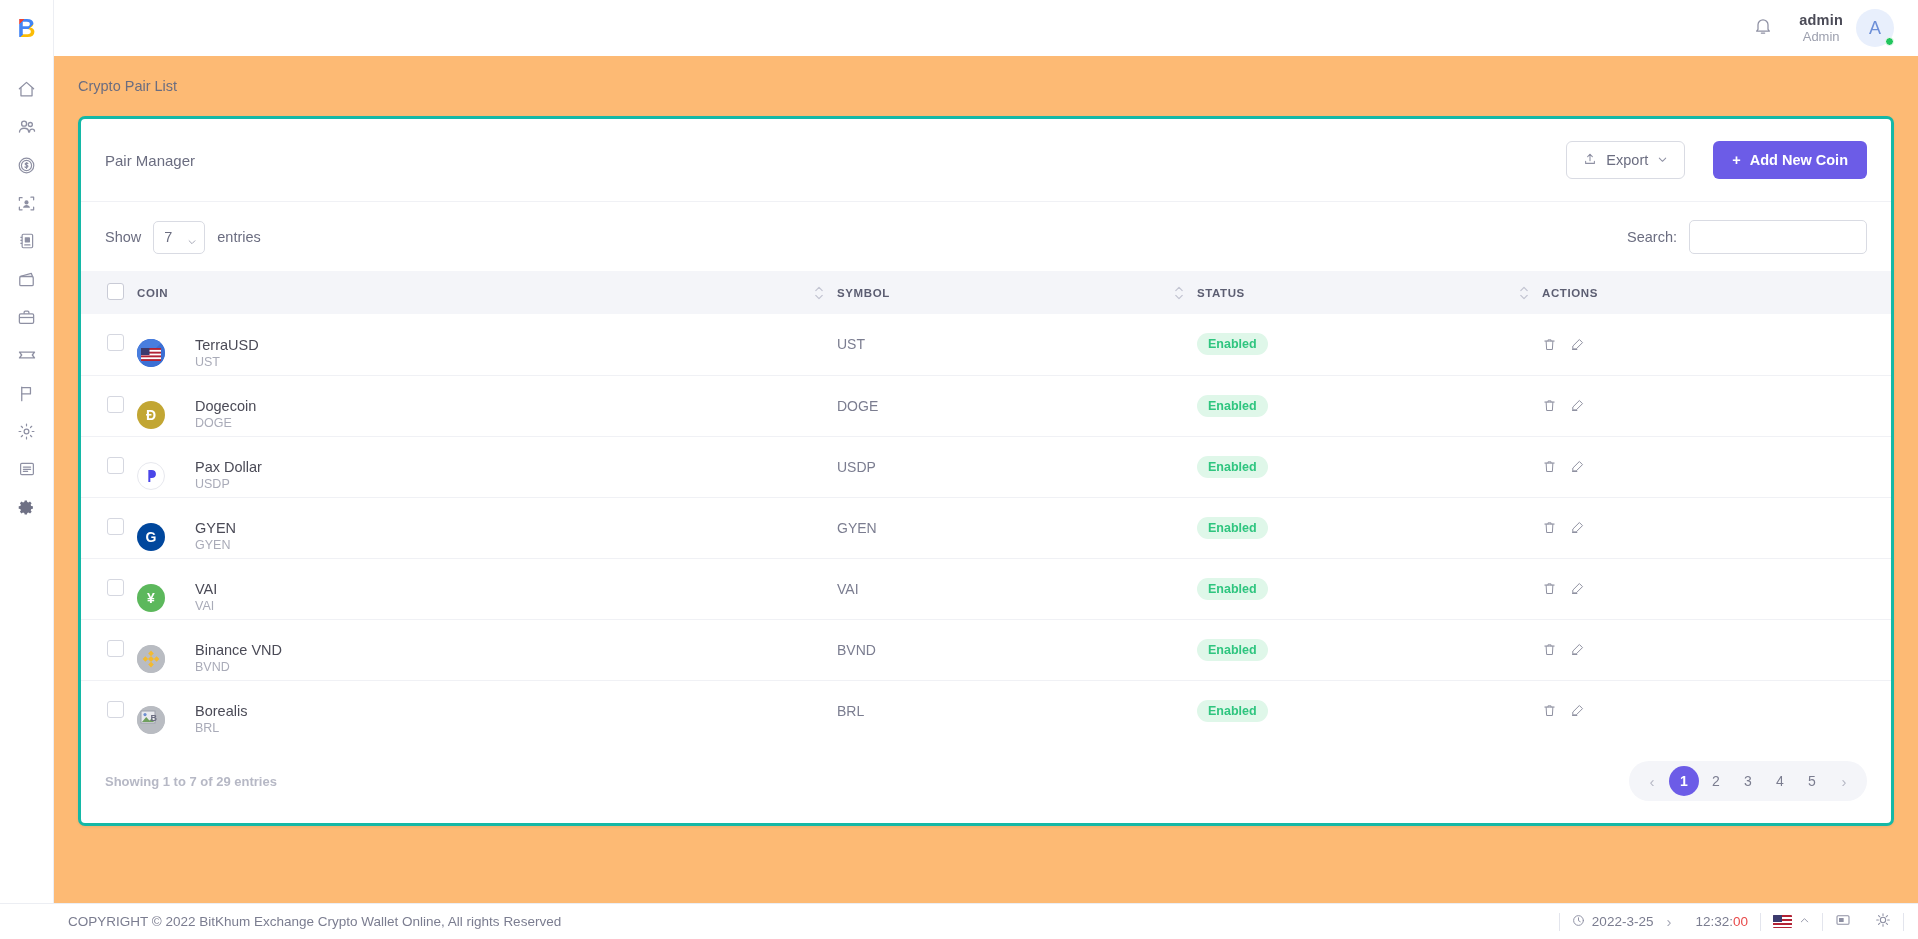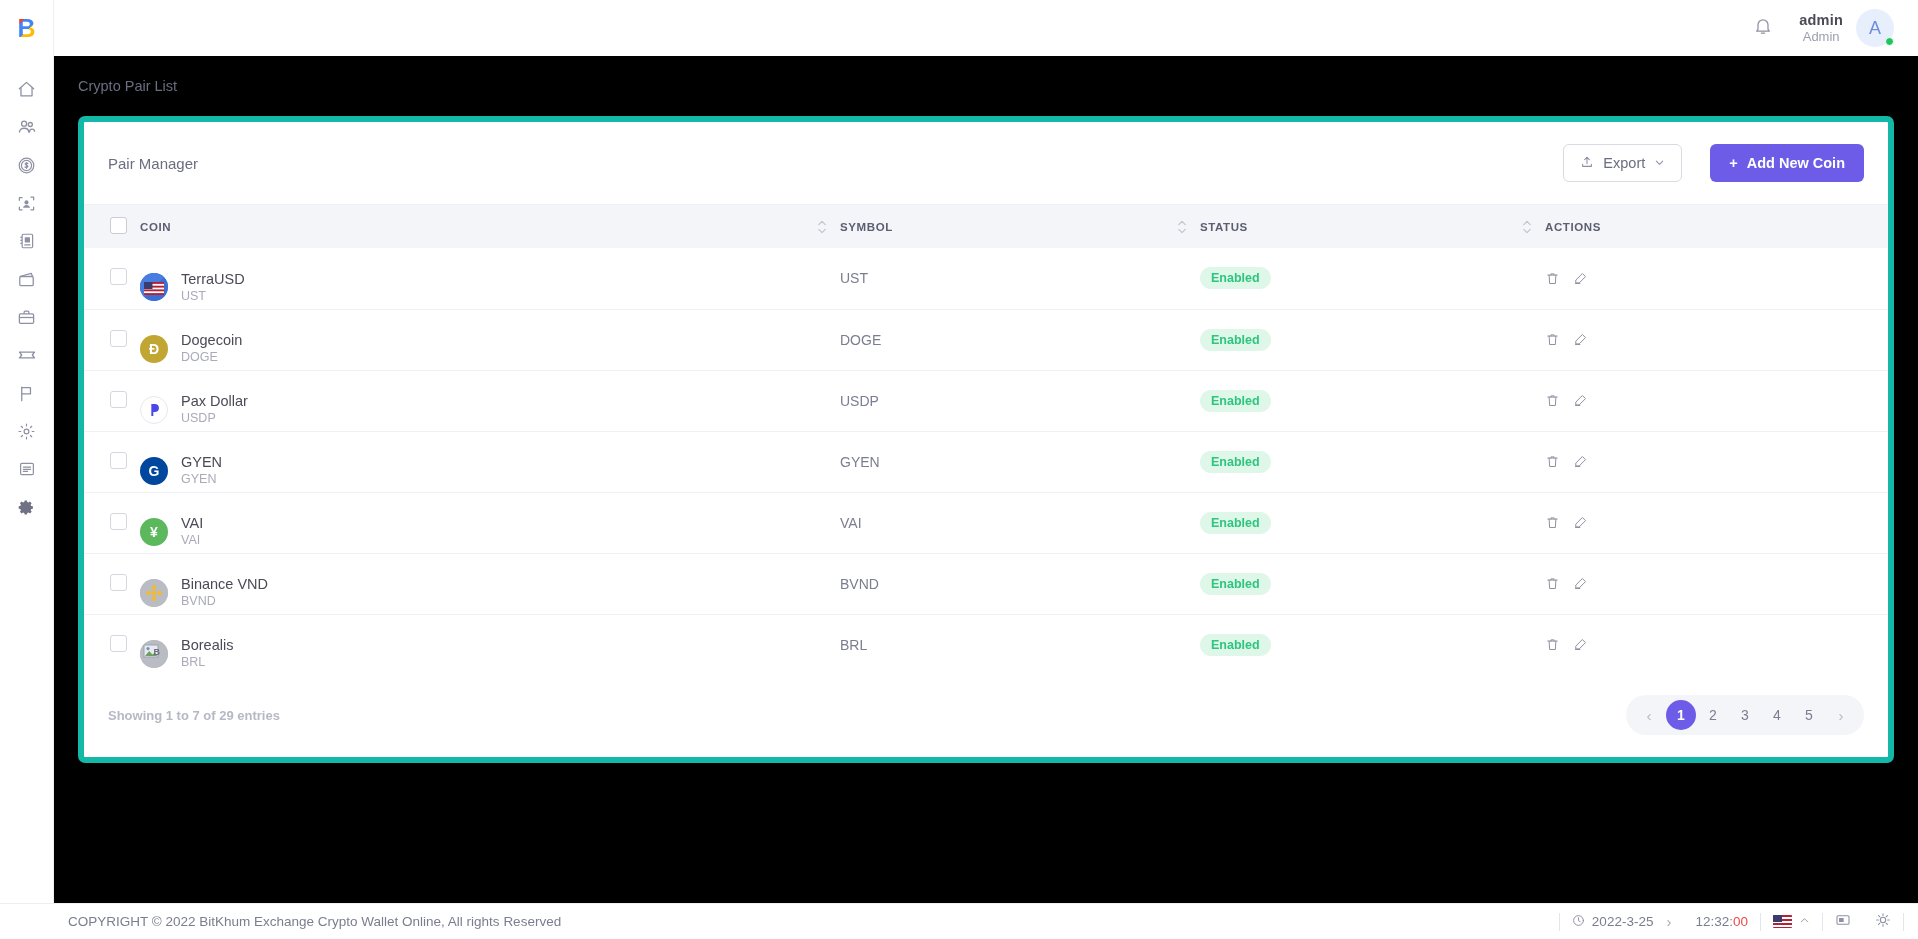--- a/index.html
+++ b/index.html
@@ -55,33 +55,33 @@
   }
   .avatar-dot {
     position: absolute; right: 0px; bottom: 1px;
     width: 9px; height: 9px; border-radius: 50%;
     background: #21c55d; border: 1.5px solid #fff;
   }
 
   
   #page {
     position: absolute; left: 54px; top: 56px; right: 0; bottom: 36px;
-    background: #000000; overflow: hidden;
+    background: #fdba74; overflow: hidden;
   }
   #breadcrumb {
     padding: 22px 0 0 24px;
     font-size: 14.5px; color: #6b6d80;
   }
 
   
   #card {
     margin: 22px 24px 0 24px;
     background: #ffffff; border-radius: 7px;
     box-shadow: 0 1px 3px rgba(20,20,60,.06);
-    border: 6px solid #14b8a6;
+    border: 3px solid #14b8a6;
   }
   #card-head {
     display: flex; align-items: center; justify-content: space-between;
     padding: 22px 24px 22px 24px;
     border-bottom: 1px solid #f0f1f5;
   }
   #card-title { font-size: 15px; color: #6b6d80; }
   .head-actions { display: flex; align-items: center; gap: 28px; }
   .btn-export {
     display: flex; align-items: center; gap: 9px;
@@ -142,21 +142,21 @@
     vertical-align: middle;
   }
   tbody tr:last-child td { border-bottom: none; }
 
   .chk {
     width: 17px; height: 17px; border: 1px solid #d5d7e0;
     border-radius: 3px; background: #fff; display:inline-block; cursor: pointer;
   }
   thead .chk { border-color: #c9cbd6; }
 
-  .coin-cell { display: flex; align-items: center; gap: 13px; margin-top: 18px; }
+  .coin-cell { display: flex; align-items: center; gap: 30px; margin-top: 18px; }
   .coin-ico {
     width: 28px; height: 28px; border-radius: 50%;
     display:flex; align-items:center; justify-content:center;
     font-size: 14px; font-weight: bold; color:#fff; flex: none;
     overflow: hidden; position: relative;
   }
   .coin-name { font-size: 14.5px; color: #4b4b57; line-height: 1.25; }
   .coin-sub  { font-size: 12.5px; color: #a9abb8; line-height: 1.35; }
 
   .badge {
@@ -360,20 +360,38 @@
               </svg>
           </span>
         </button>
         <button class="btn-add">
           <span>+</span>
           <span>Add New Coin</span>
         </button>
       </div>
     </div>
 
+    <div id="toolbar">
+      <div class="show-wrap">
+        <span>Show</span>
+        <div class="select-box">
+          <span>7</span>
+          <span class="chev">
+            <svg width="10" height="10" viewBox="0 0 24 24" fill="none" stroke="#a7a9b7" stroke-width="2.4" stroke-linecap="round" stroke-linejoin="round">
+                <path d="M5 9l7 7 7-7"></path>
+              </svg>
+          </span>
+        </div>
+        <span>entries</span>
+      </div>
+      <div class="search-wrap">
+        <span>Search:</span>
+        <input class="search-input" type="text" value="" placeholder="" style="">
+      </div>
+    </div>
 
     <table>
       <thead>
         <tr>
           <th class="col-chk">
             <span class="chk"></span>
           </th>
           <th class="col-coin">
             <span>COIN</span>
           </th>

